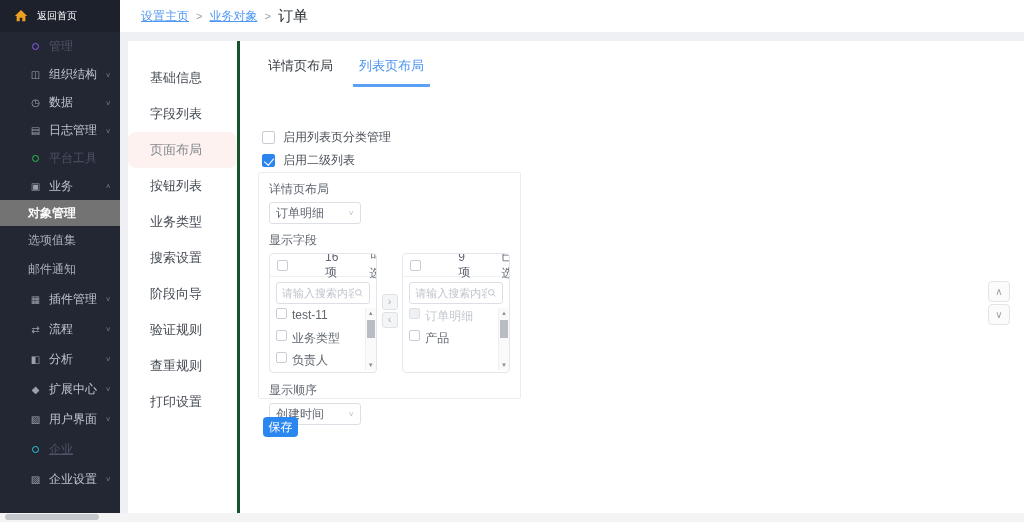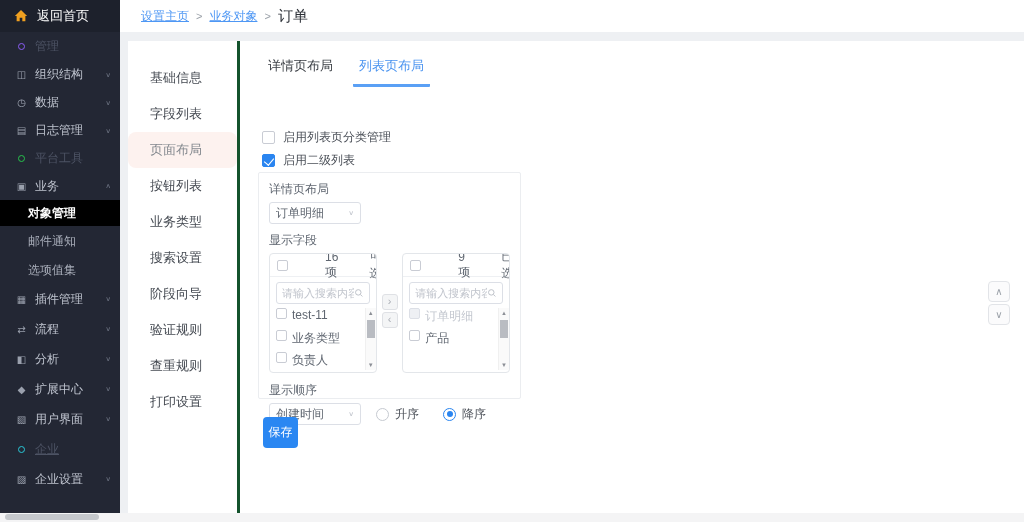--- a/index.html
+++ b/index.html
@@ -1,30 +1,30 @@
 <!DOCTYPE html>
 <html><head>
 <meta charset="utf-8">
 <style>
   * { margin:0; padding:0; box-sizing:border-box; }
   html,body { width:1024px; height:522px; overflow:hidden; }
   body { font-family:"Liberation Sans","DejaVu Sans",sans-serif; background:#eef0f3; position:relative; font-size:12px; color:#454a52; }
 
   
   .sidebar { position:absolute; left:0; top:0; width:120px; height:513px; background:#232734; z-index:5; }
-  .side-home { height:32px; display:flex; align-items:center; gap:9px; padding-left:14px; background:#1d212c; color:#ffffff; font-size:13px; cursor:pointer; }
-  .side-item { height:28px; display:flex; align-items:center; padding:0 9px 0 15px; color:#bfc4cf; cursor:pointer; }
+  .side-home { height:32px; display:flex; align-items:center; gap:9px; padding-left:14px; background:#1d212c; color:#ffffff; font-size:10px; cursor:pointer; }
+  .side-item { height:28px; display:flex; align-items:center; padding:0 9px 0 29px; color:#bfc4cf; cursor:pointer; }
   .side-item.h30 { height:30px; }
   .side-item .mi { width:13px; margin-right:7px; font-size:10px; color:#9aa0ad; text-align:center; flex:0 0 13px; }
   .side-item .chev { margin-left:auto; font-size:8px; color:#6b7180; transform:scaleY(.8); }
   .side-item.disabled { color:#4d5364; }
   .ring { width:7px; height:7px; border-radius:50%; border:1.5px solid; display:inline-block; }
   .side-item.child { padding-left:28px; }
   .side-item.child { color:#a9aeba; }
-  .side-item.active { background:#000000; color:#ffffff; font-weight:bold; height:26px; }
+  .side-item.active { background:#737373; color:#ffffff; font-weight:bold; height:26px; }
   .u { text-decoration:underline; }
 
   
   .topbar { position:absolute; left:120px; right:0; top:0; height:32px; background:#ffffff; display:flex; align-items:center; padding-left:21px; z-index:4; }
   .crumb-link { color:#4e97f4; text-decoration:underline; cursor:pointer; }
   .crumb-sep { color:#9aa0a8; margin:0 7px; font-size:11px; }
   .crumb-current { color:#2b2f36; font-size:15px; }
 
   
   .card { position:absolute; left:128px; top:41px; right:0; bottom:9px; background:#ffffff; }
@@ -73,21 +73,21 @@
   .midcol { width:26px; display:flex; flex-direction:column; align-items:center; gap:2px; padding-top:41px; }
   .tbtn { width:16px; height:16px; border:1px solid #dfe1e5; border-radius:3px; background:#f4f5f6; color:#abafb6; font-size:11px; line-height:13px; text-align:center; cursor:pointer; }
 
   .orderrow { display:flex; align-items:center; margin-top:2px; }
   .radio-group { display:flex; align-items:center; margin-left:15px; gap:6px; }
   .radio { width:13px; height:13px; border:1px solid #c6cad1; border-radius:50%; background:#fff; position:relative; flex:0 0 13px; cursor:pointer; }
   .radio.selected { border-color:#2a85f0; }
   .radio.selected::after { content:""; position:absolute; left:2.5px; top:2.5px; width:6px; height:6px; border-radius:50%; background:#2a85f0; }
   .radio-label { color:#4a4f57; margin-right:18px; }
 
-  .save-btn { position:absolute; left:23px; top:376px; width:35px; height:31px; background:#2a87f2; color:#fff; border:none; border-radius:4px; font-size:12px; font-family:inherit; cursor:pointer; }
+  .save-btn { position:absolute; left:23px; top:376px; width:35px; height:20px; background:#2a87f2; color:#fff; border:none; border-radius:4px; font-size:12px; font-family:inherit; cursor:pointer; }
 
   .floaters { position:absolute; right:14px; top:240px; display:flex; flex-direction:column; gap:2px; }
   .fbtn { width:22px; height:21px; border:1px solid #e2e4e8; border-radius:4px; background:#fbfbfc; color:#9aa0a8; font-size:10px; line-height:19px; text-align:center; cursor:pointer; }
 
   
   .hscroll { position:absolute; left:0; right:0; bottom:0; height:9px; background:#f4f4f5; z-index:6; }
   .hscroll .hthumb { position:absolute; left:5px; top:1px; width:94px; height:6px; border-radius:3px; background:#c5c8cc; cursor:pointer; }
 </style>
 </head>
 <body>
@@ -126,25 +126,25 @@
     <span>平台工具</span>
   </div>
   <div class="side-item">
     <span class="mi">▣</span>
     <span>业务</span>
     <span class="chev">∧</span>
   </div>
   <div class="side-item child active">
     <span>对象管理</span>
   </div>
+  <div class="side-item child">
+    <span>选项值集</span>
+  </div>
   <div class="side-item child h30">
     <span>邮件通知</span>
-  </div>
-  <div class="side-item child">
-    <span>选项值集</span>
   </div>
   <div class="side-item h30">
     <span class="mi">▦</span>
     <span>插件管理</span>
     <span class="chev">∨</span>
   </div>
   <div class="side-item h30">
     <span class="mi">⇄</span>
     <span>流程</span>
     <span class="chev">∨</span>
@@ -294,26 +294,20 @@
           </div>
         </div>
       </div>
 
       <div class="flabel" style="margin-top:9px;">显示顺序</div>
       <div class="orderrow">
         <div class="select">
           <span>创建时间</span>
           <span class="chev">∨</span>
         </div>
-        <div class="radio-group">
-          <span class="radio"></span>
-          <span class="radio-label">升序</span>
-          <span class="radio selected"></span>
-          <span class="radio-label">降序</span>
-        </div>
       </div>
     </div>
 
     <button class="save-btn">保存</button>
 
     <div class="floaters">
       <div class="fbtn">∧</div>
       <div class="fbtn">∨</div>
     </div>
   </div>

